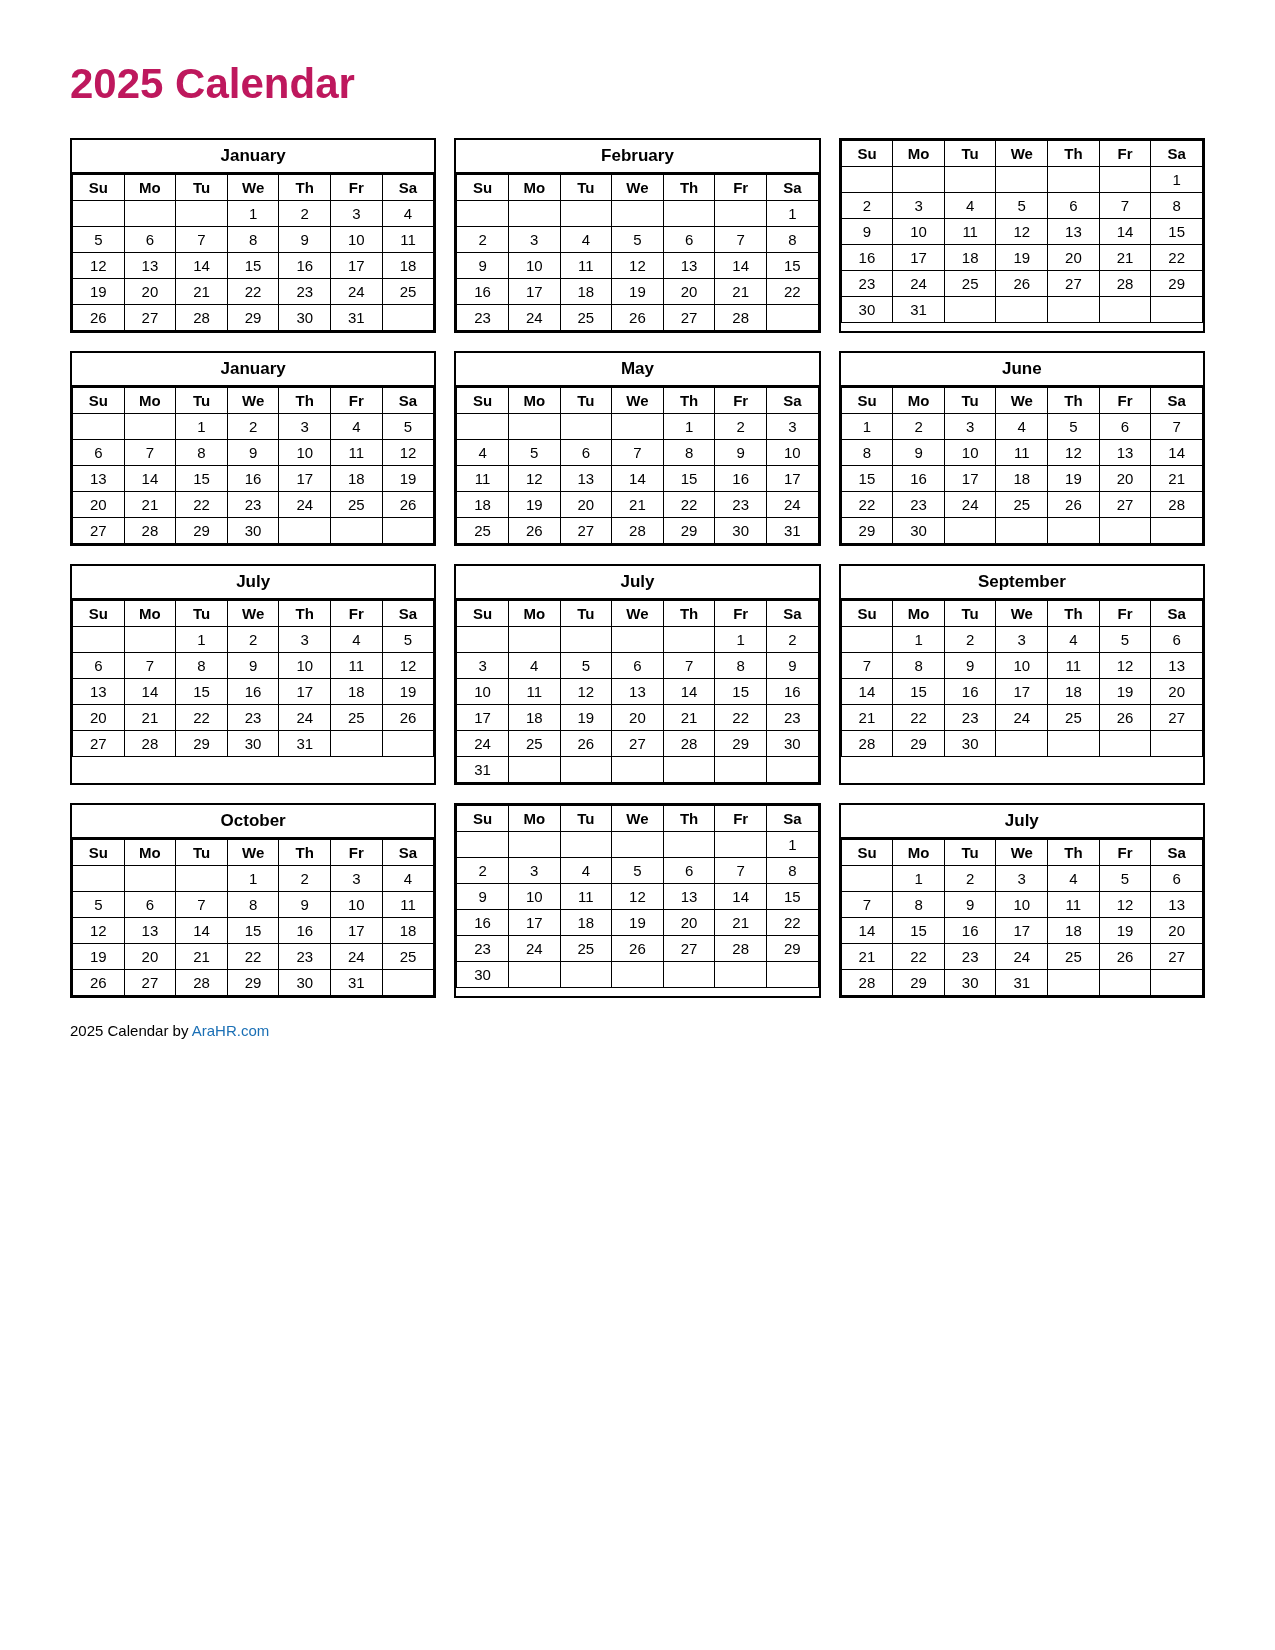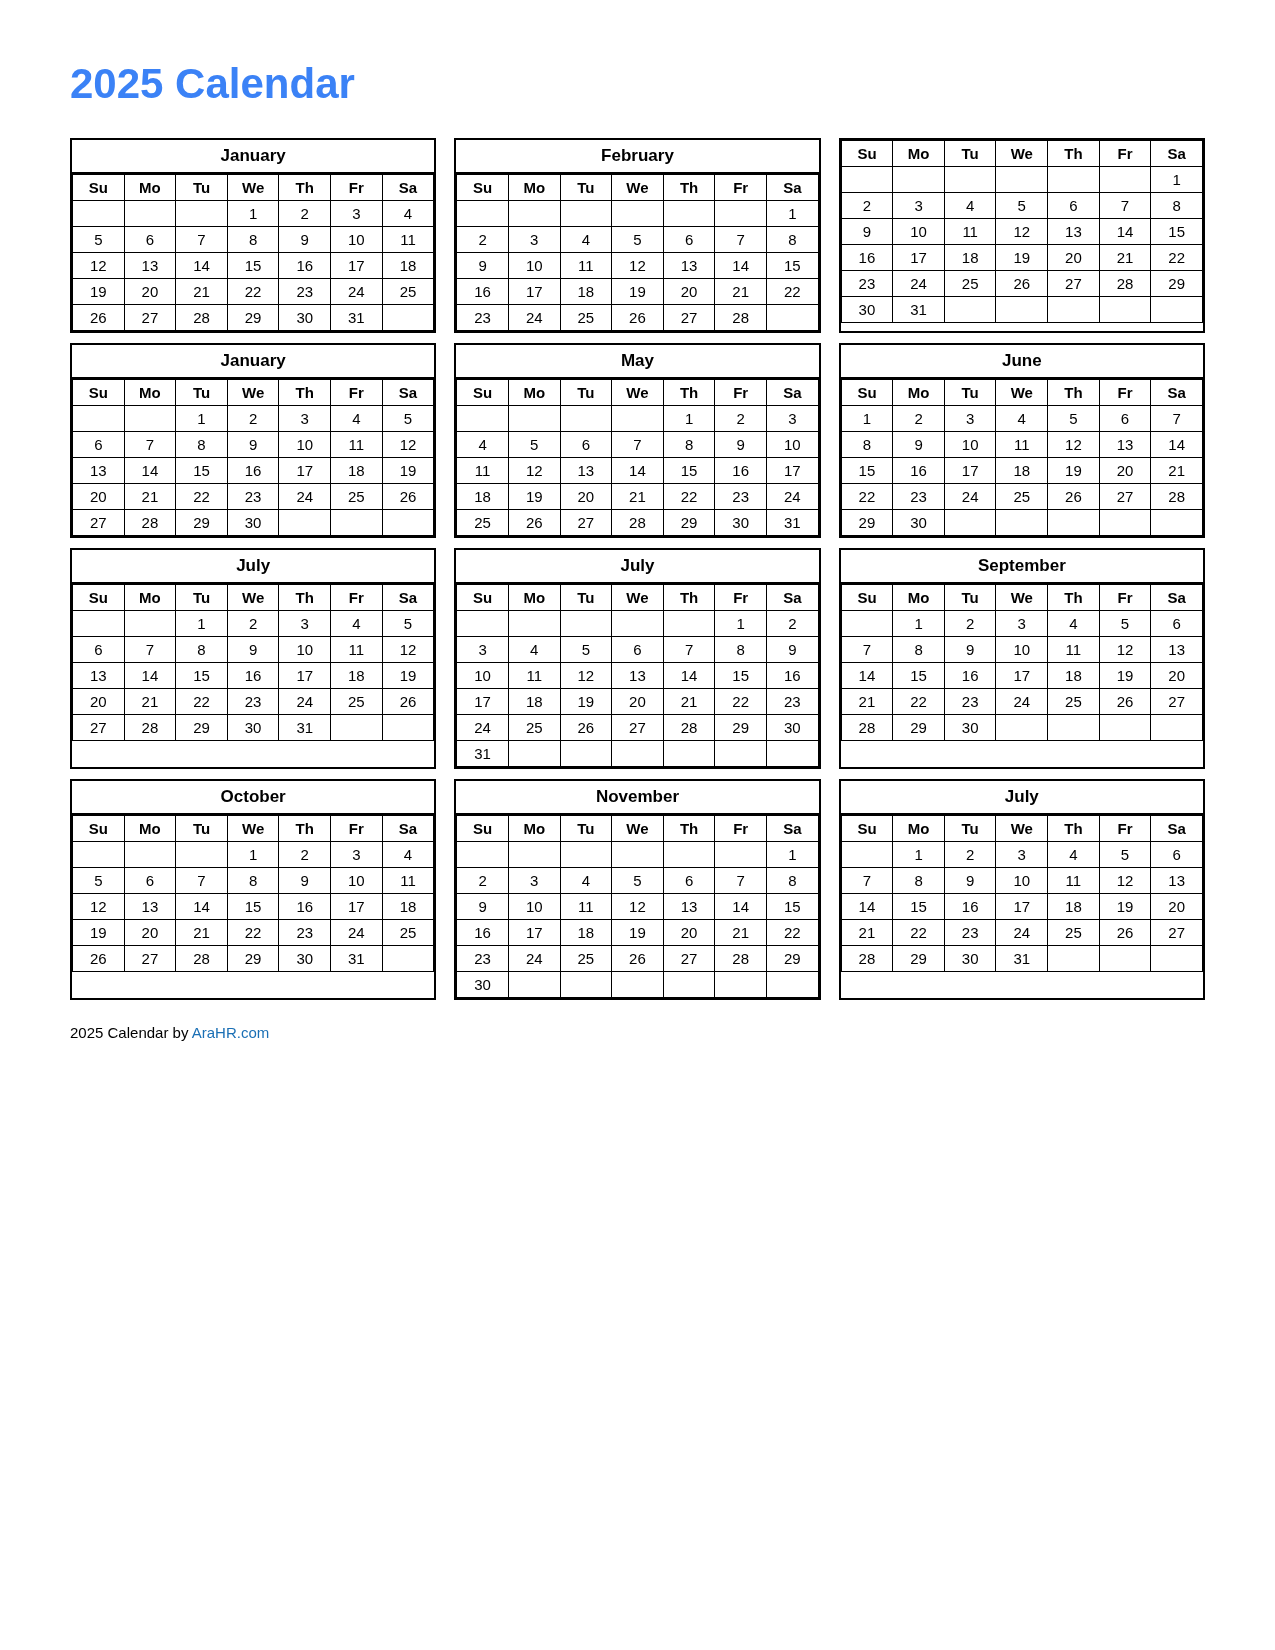--- a/index.html
+++ b/index.html
@@ -7,26 +7,26 @@
       background: #fff;
       font-family: Arial, sans-serif;
       width: 1275px;
       min-height: 1650px;
       padding: 60px 70px;
     }
     h1 {
       font-size: 42px;
       font-weight: bold;
       margin-bottom: 30px;
-      color: #3b82f6;
+      color: #be185d;
     }
     .calendar-grid {
       display: grid;
       grid-template-columns: repeat(3, 1fr);
-      gap: 10px 18px;
+      gap: 18px 18px;
     }
     .month-block {
       border: 2px solid #000;
     }
     .month-title {
       text-align: center;
       font-weight: bold;
       font-size: 17px;
       padding: 6px 0;
       border-bottom: 2px solid #000;
@@ -709,21 +709,20 @@
             <td>28</td>
             <td>29</td>
             <td>30</td>
             <td>31</td>
             <td></td>
           </tr>
         </tbody>
       </table>
     </div>
     <div class="month-block">
-      <div class="month-title">November</div>
       <table>
         <thead>
           <tr>
             <th>Su</th>
             <th>Mo</th>
             <th>Tu</th>
             <th>We</th>
             <th>Th</th>
             <th>Fr</th>
             <th>Sa</th>

